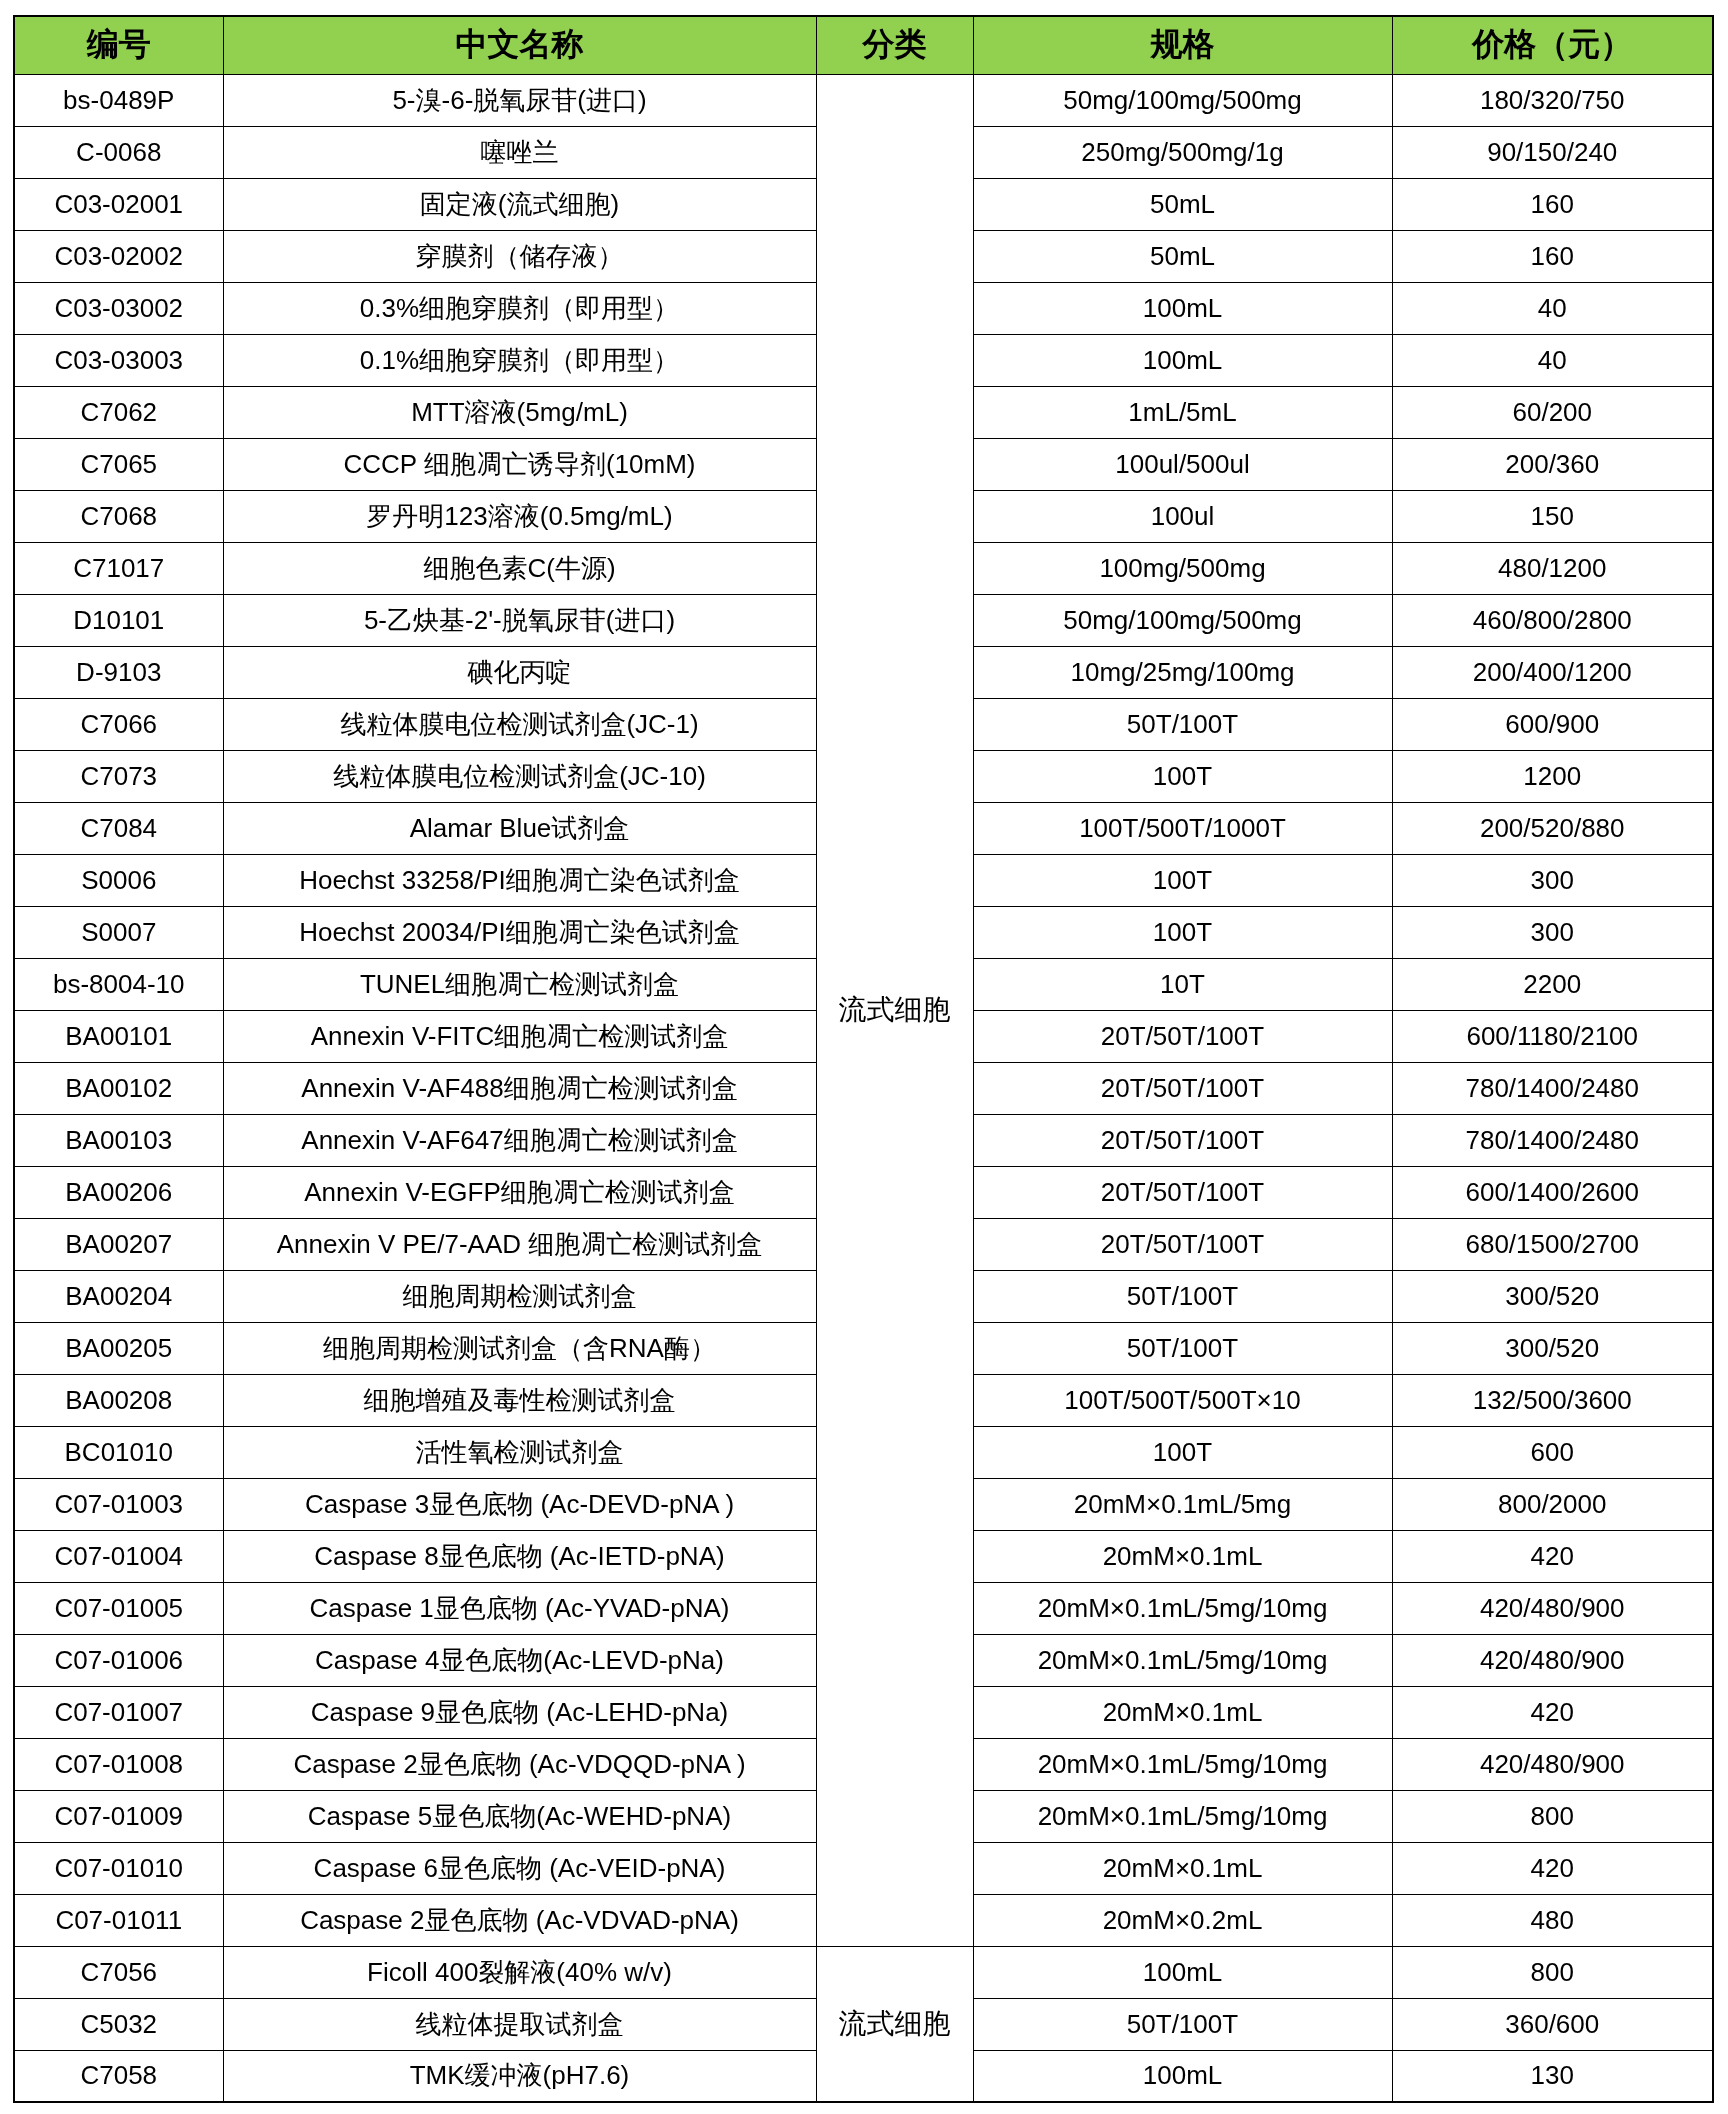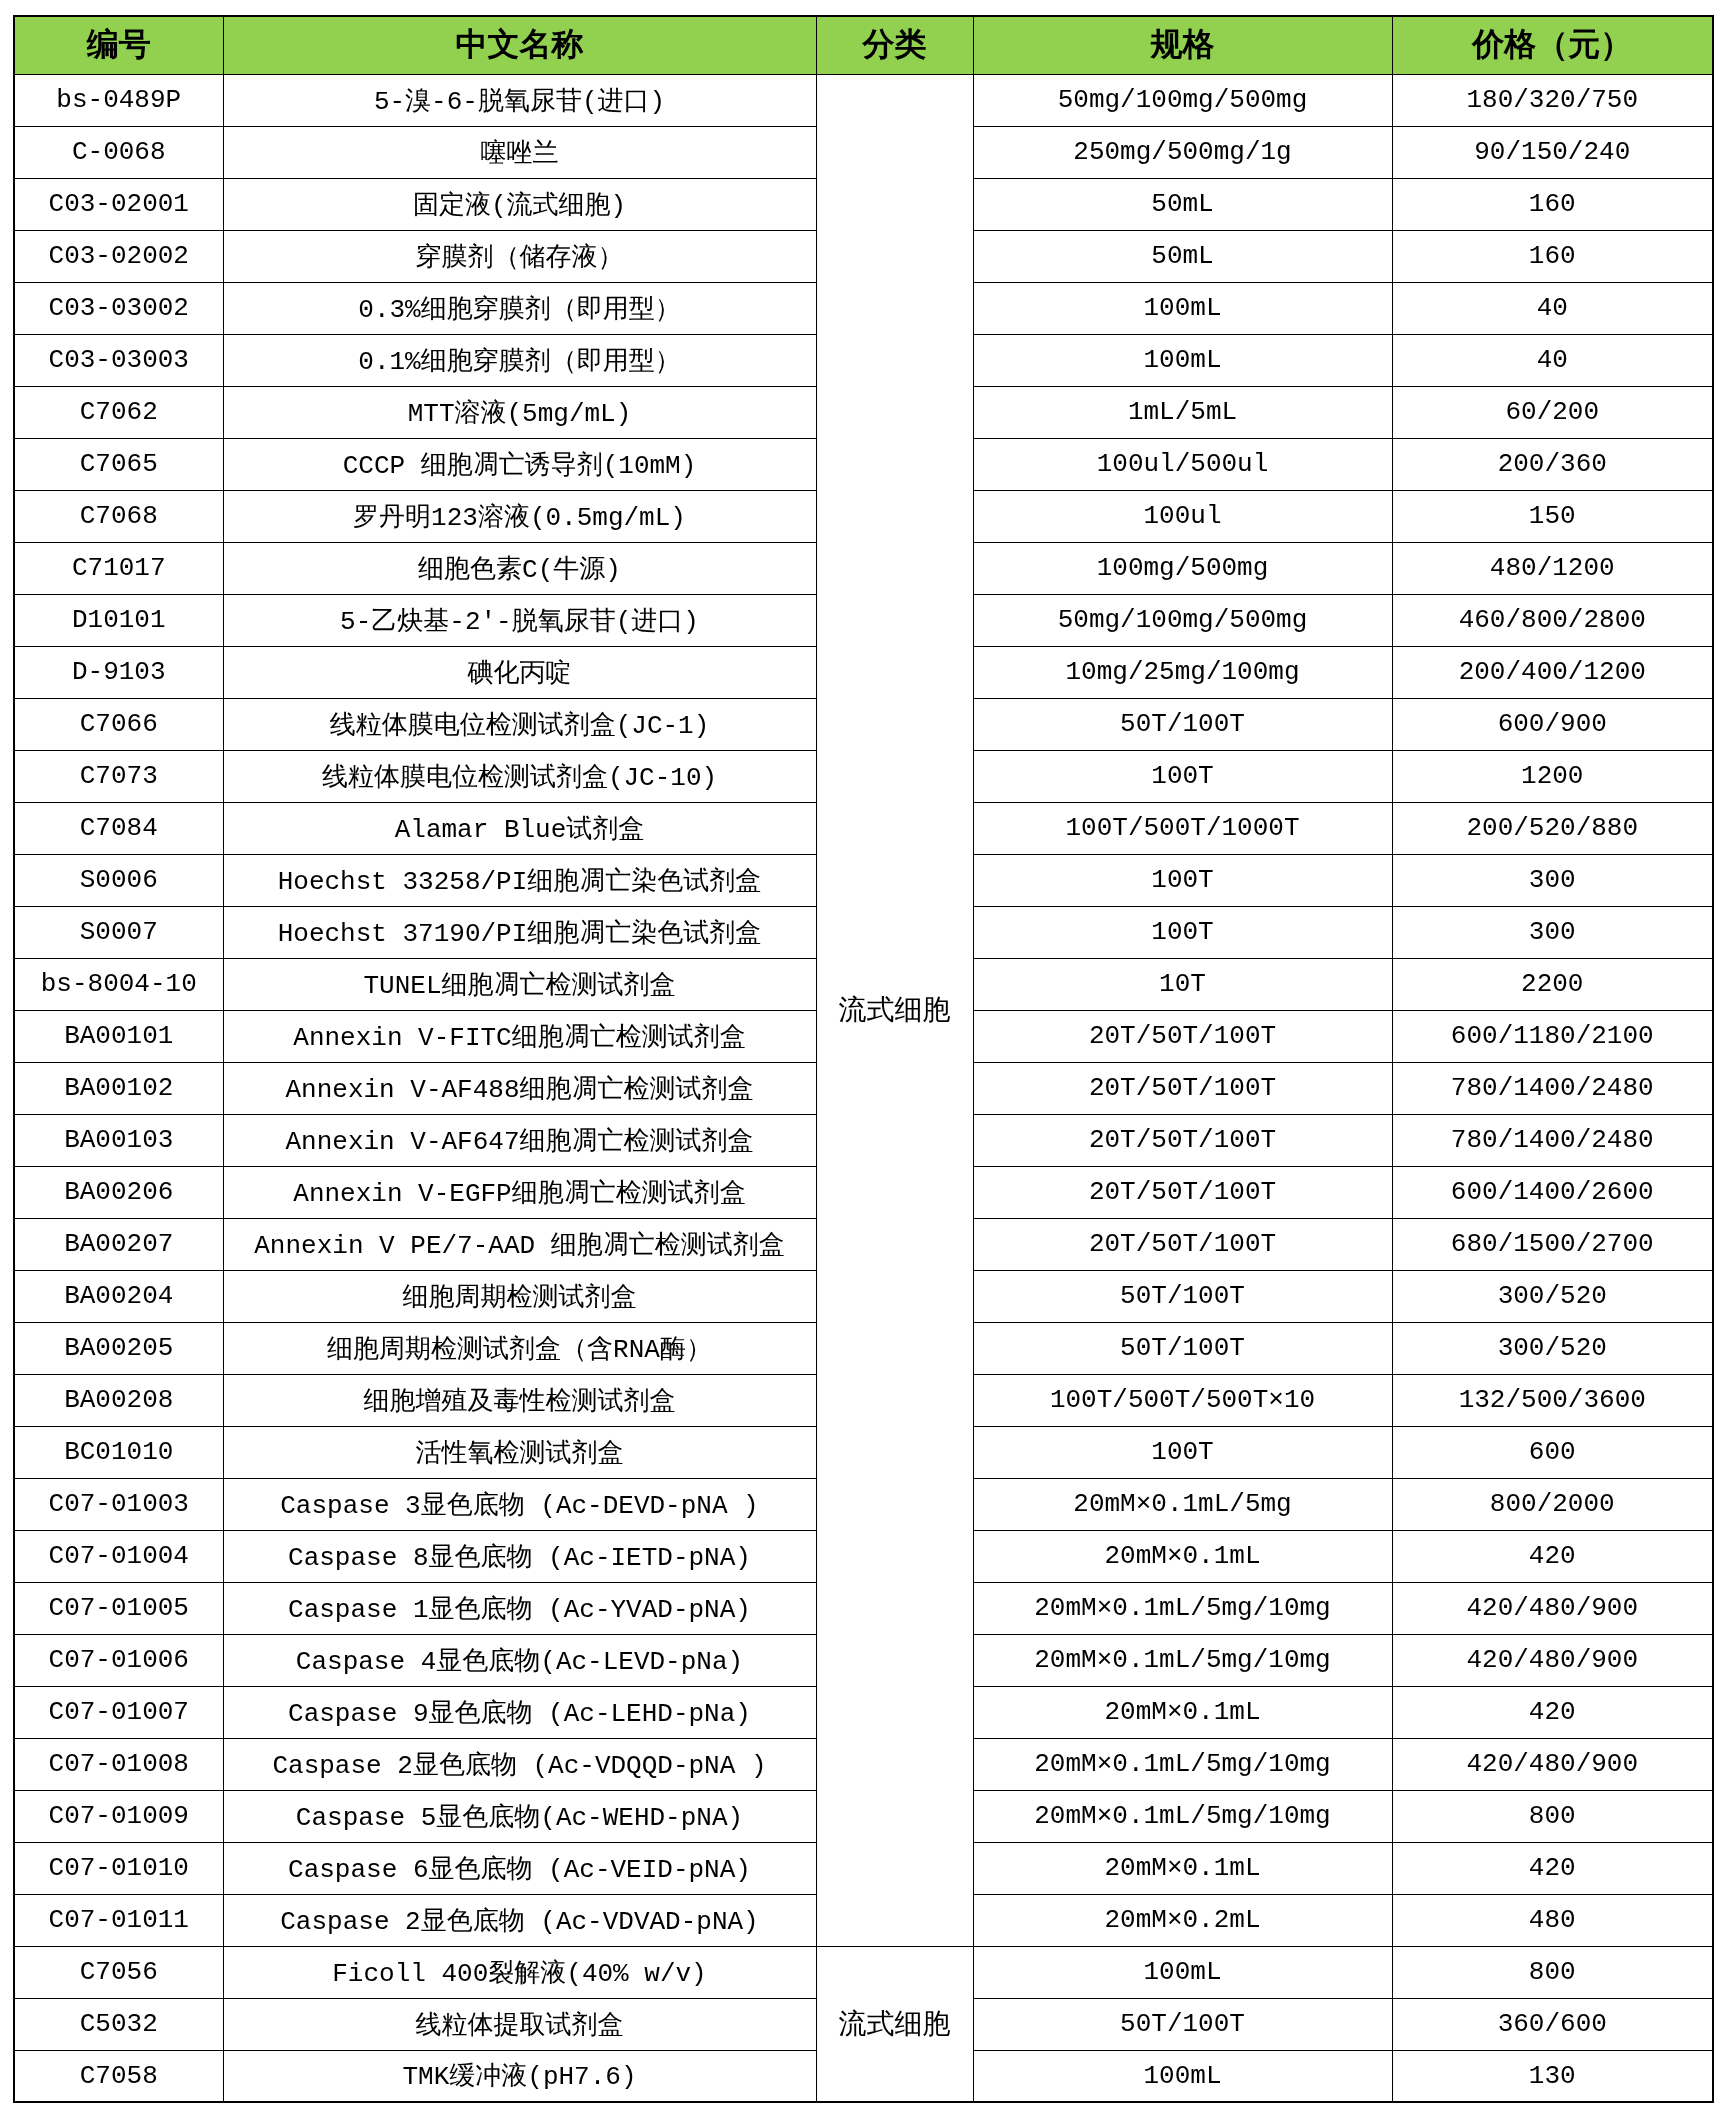--- a/index.html
+++ b/index.html
@@ -34,21 +34,21 @@
     padding: 0 3.7px;
     overflow: hidden;
     white-space: nowrap;
   }
   thead tr { height: 58px; }
   thead th {
     background: #92D050;
     font-size: 32px;
     font-weight: bold;
   }
-  tbody tr { height: 52px; font-family: Liberation Mono, monospace; }
+  tbody tr { height: 52px; }
   tbody td { font-size: 26px; }
   td.cat {
     font-size: 28px;
     white-space: normal;
   }
 </style>
 </head>
 <body>
 
 <div class="table-wrap">
@@ -162,21 +162,21 @@
           <td class="price">200/520/880</td>
         </tr>
         <tr>
           <td class="code">S0006</td>
           <td class="name">Hoechst 33258/PI细胞凋亡染色试剂盒</td>
           <td class="spec">100T</td>
           <td class="price">300</td>
         </tr>
         <tr>
           <td class="code">S0007</td>
-          <td class="name">Hoechst 37190/PI细胞凋亡染色试剂盒</td>
+          <td class="name">Hoechst 20034/PI细胞凋亡染色试剂盒</td>
           <td class="spec">100T</td>
           <td class="price">300</td>
         </tr>
         <tr>
           <td class="code">bs-8004-10</td>
           <td class="name">TUNEL细胞凋亡检测试剂盒</td>
           <td class="spec">10T</td>
           <td class="price">2200</td>
         </tr>
         <tr>

